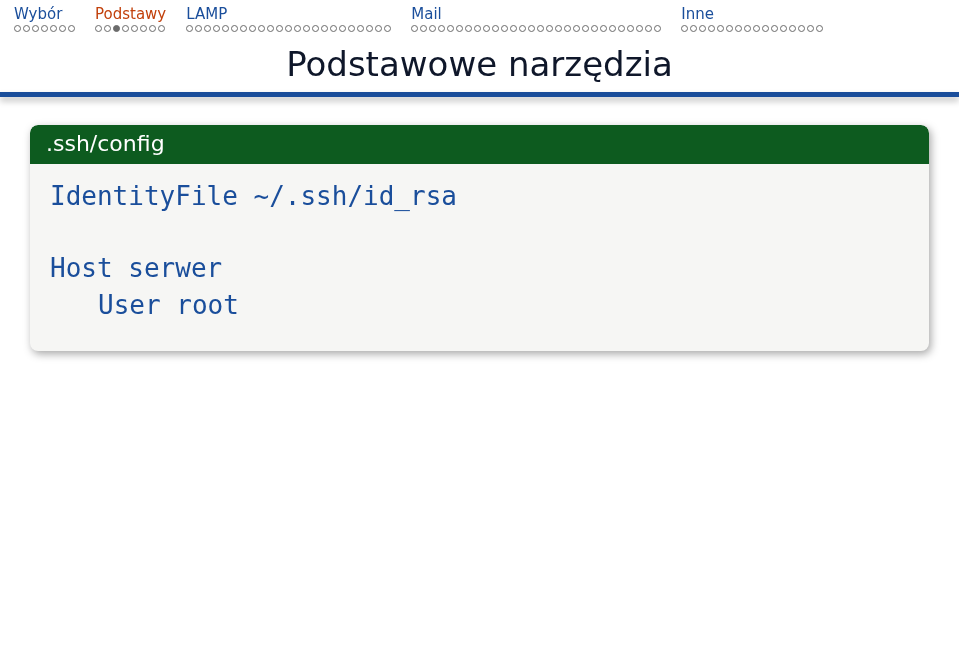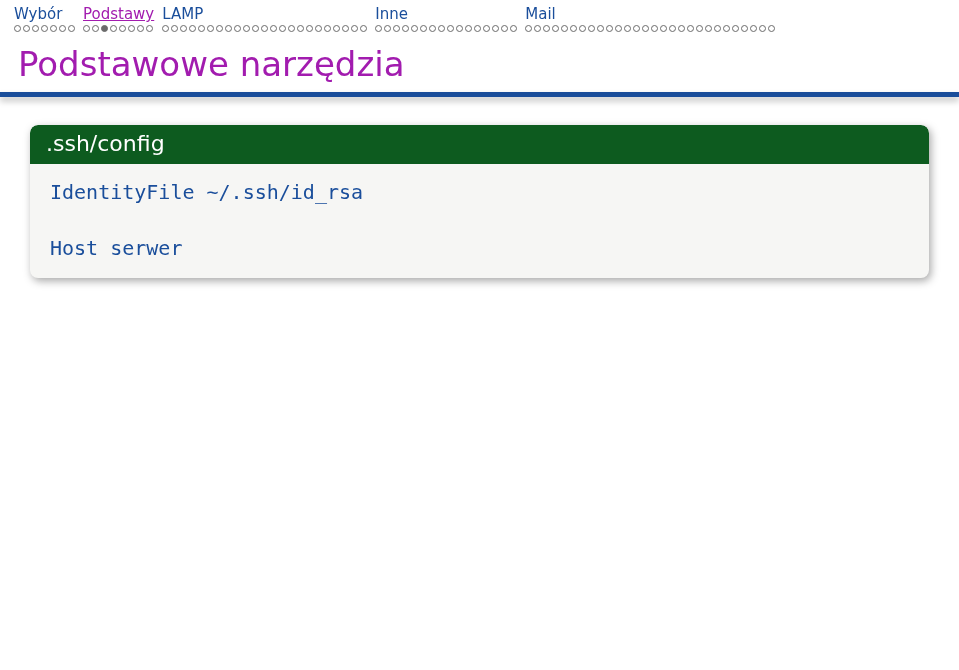--- a/index.html
+++ b/index.html
@@ -6,55 +6,56 @@
   body {
     width: 959px;
     height: 670px;
     background: #fff;
     font-family: "Segoe UI", "DejaVu Sans", sans-serif;
     overflow: hidden;
   }
   .nav {
     display: flex;
     padding: 4px 10px 0 10px;
-    gap: 0;
+    gap: 12px;
   }
   .nav-section {
     display: flex;
     flex-direction: column;
     align-items: flex-start;
   }
   .nav-label {
     font-size: 15px;
     color: #1a4e9b;
     padding: 2px 4px 0 4px;
     line-height: 1.1;
   }
-  .nav-label.active { color: #a21caf; text-decoration: underline; }
+  .nav-label.active { color: #c2410c; }
   .nav-dots {
     display: flex;
     gap: 2px;
     padding: 2px 4px 4px 4px;
   }
   .dot {
     width: 7px; height: 7px;
     border-radius: 50%;
     border: 1px solid #6b6b6b;
     background: #fff;
   }
   .dot.filled {
     background: #6b6b6b;
   }
   .title-bar {
     padding: 8px 18px 6px 18px;
   }
   .title-text {
     font-size: 34px;
-    color: #a21caf;
+    color: #0f172a;
     font-weight: 400;
+    text-align: center;
   }
   .title-underline {
     height: 5px;
     background: #1a4e9b;
     margin-top: 2px;
     box-shadow: 0 4px 6px rgba(0,0,0,0.25);
   }
   .content {
     padding: 28px 30px 0 30px;
   }
@@ -67,23 +68,23 @@
   }
   .block-header {
     background: #0d5b1f;
     color: #fff;
     font-size: 22px;
     padding: 6px 16px 8px 16px;
     border-top-left-radius: 8px;
     border-top-right-radius: 8px;
   }
   .block-body {
-    padding: 14px 20px 16px 20px;
+    padding: 14px 20px 28px 20px;
     font-family: "DejaVu Sans Mono", "Consolas", monospace;
-    font-size: 20px;
+    font-size: 26px;
     color: #1a4e9b;
     line-height: 1.4;
     white-space: pre;
   }
   .indent { padding-left: 48px; display: block; }
 </style>
 </head>
 <body>
 
 <div class="nav" id="nav-bar">
@@ -134,55 +135,55 @@
         <div class="dot"></div>
         <div class="dot"></div>
         <div class="dot"></div>
         <div class="dot"></div>
         <div class="dot"></div>
         <div class="dot"></div>
         <div class="dot"></div>
       </div>
     </div>
     <div class="nav-section">
+      <div class="nav-label">Mail</div>
+      <div class="nav-dots">
+        <div class="dot"></div>
+        <div class="dot"></div>
+        <div class="dot"></div>
+        <div class="dot"></div>
+        <div class="dot"></div>
+        <div class="dot"></div>
+        <div class="dot"></div>
+        <div class="dot"></div>
+        <div class="dot"></div>
+        <div class="dot"></div>
+        <div class="dot"></div>
+        <div class="dot"></div>
+        <div class="dot"></div>
+        <div class="dot"></div>
+        <div class="dot"></div>
+        <div class="dot"></div>
+        <div class="dot"></div>
+        <div class="dot"></div>
+        <div class="dot"></div>
+        <div class="dot"></div>
+        <div class="dot"></div>
+        <div class="dot"></div>
+        <div class="dot"></div>
+        <div class="dot"></div>
+        <div class="dot"></div>
+        <div class="dot"></div>
+        <div class="dot"></div>
+        <div class="dot"></div>
+      </div>
+    </div>
+    <div class="nav-section">
       <div class="nav-label">Inne</div>
       <div class="nav-dots">
-        <div class="dot"></div>
-        <div class="dot"></div>
-        <div class="dot"></div>
-        <div class="dot"></div>
-        <div class="dot"></div>
-        <div class="dot"></div>
-        <div class="dot"></div>
-        <div class="dot"></div>
-        <div class="dot"></div>
-        <div class="dot"></div>
-        <div class="dot"></div>
-        <div class="dot"></div>
-        <div class="dot"></div>
-        <div class="dot"></div>
-        <div class="dot"></div>
-        <div class="dot"></div>
-      </div>
-    </div>
-    <div class="nav-section">
-      <div class="nav-label">Mail</div>
-      <div class="nav-dots">
-        <div class="dot"></div>
-        <div class="dot"></div>
-        <div class="dot"></div>
-        <div class="dot"></div>
-        <div class="dot"></div>
-        <div class="dot"></div>
-        <div class="dot"></div>
-        <div class="dot"></div>
-        <div class="dot"></div>
-        <div class="dot"></div>
-        <div class="dot"></div>
-        <div class="dot"></div>
         <div class="dot"></div>
         <div class="dot"></div>
         <div class="dot"></div>
         <div class="dot"></div>
         <div class="dot"></div>
         <div class="dot"></div>
         <div class="dot"></div>
         <div class="dot"></div>
         <div class="dot"></div>
         <div class="dot"></div>
@@ -201,17 +202,17 @@
 </div>
 <div class="title-underline"></div>
 
 <div class="content">
 
   <div class="block">
     <div class="block-header">.ssh/config</div>
     <div class="block-body"><span>IdentityFile ~/.ssh/id_rsa</span>
 
 <span>Host serwer</span>
+<span class="indent">User root</span></div>
+  </div>
+
+
 </div>
-  </div>
-
-
-</div>
 
 </body></html>

